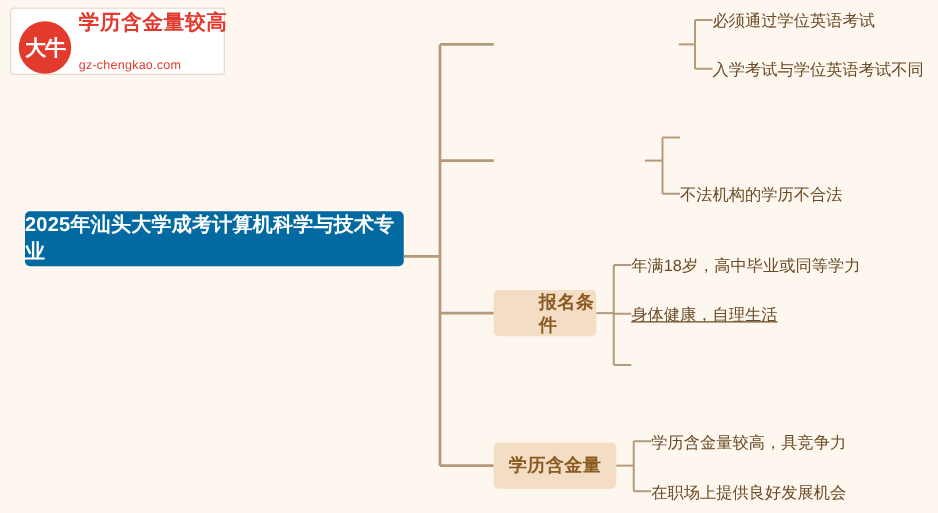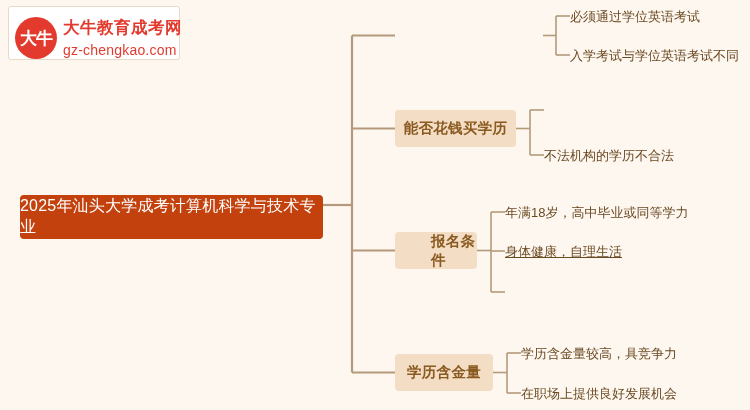--- a/index.html
+++ b/index.html
@@ -67,39 +67,39 @@
   .logo-title {
     color: #e23b2e;
     font-size: 16.5px;
     font-weight: bold;
     letter-spacing: 0.5px;
     white-space: nowrap;
     line-height: 1.15;
   }
   .logo-sub {
     color: #e23b2e;
-    font-size: 14px;
+    font-size: 10px;
     letter-spacing: 0.2px;
     white-space: nowrap;
     line-height: 1.3;
-    margin-top: 4px;
+    margin-top: 18px;
   }
 
   
   .root-node {
     position: absolute;
     left: 20px;
-    top: 195px;
+    top: 169px;
     width: 303px;
     height: 44px;
-    background: #c2410c;
+    background: #0369a1;
     border-radius: 4px;
     color: #ffffff;
     font-size: 16px;
-    font-weight: normal;
+    font-weight: bold;
     display: flex;
     align-items: center;
     justify-content: center;
     box-sizing: border-box;
     letter-spacing: 0.2px;
   }
 
   
   .branch-node {
     position: absolute;
@@ -162,31 +162,30 @@
 
     <path d="M493 372.5 H507" stroke="#b49a7a" stroke-width="1.6" fill="none"></path>
     <path d="M507 353 V393" stroke="#b49a7a" stroke-width="1.6" fill="none"></path>
     <path d="M507 353 H521" stroke="#b49a7a" stroke-width="1.6" fill="none"></path>
     <path d="M507 393 H521" stroke="#b49a7a" stroke-width="1.6" fill="none"></path>
   </svg>
 
   <div class="logo-box">
     <div class="logo-mark">大牛</div>
     <div class="logo-text">
-      <div class="logo-title">大牛教育成考网</div>
+      <div class="logo-title">学历含金量较高</div>
       <div class="logo-sub">gz-chengkao.com</div>
     </div>
   </div>
 
   <div class="root-node">2025年汕头大学成考计算机科学与技术专业</div>
 
   <div class="leaf" style="left:570px; top:9px;">必须通过学位英语考试</div>
   <div class="leaf" style="left:570px; top:48px;">入学考试与学位英语考试不同</div>
 
-  <div class="branch-node b2">能否花钱买学历</div>
   <div class="leaf" style="left:544px; top:148px;">不法机构的学历不合法</div>
 
   <div class="branch-node b3">报名条件</div>
   <div class="leaf" style="left:505px; top:205px;">年满18岁，高中毕业或同等学力</div>
   <div class="leaf" style="left:505px; top:244px;text-decoration:underline;">身体健康，自理生活</div>
 
   <div class="branch-node b4">学历含金量</div>
   <div class="leaf" style="left:521px; top:346px;">学历含金量较高，具竞争力</div>
   <div class="leaf" style="left:521px; top:386px;">在职场上提供良好发展机会</div>
 

